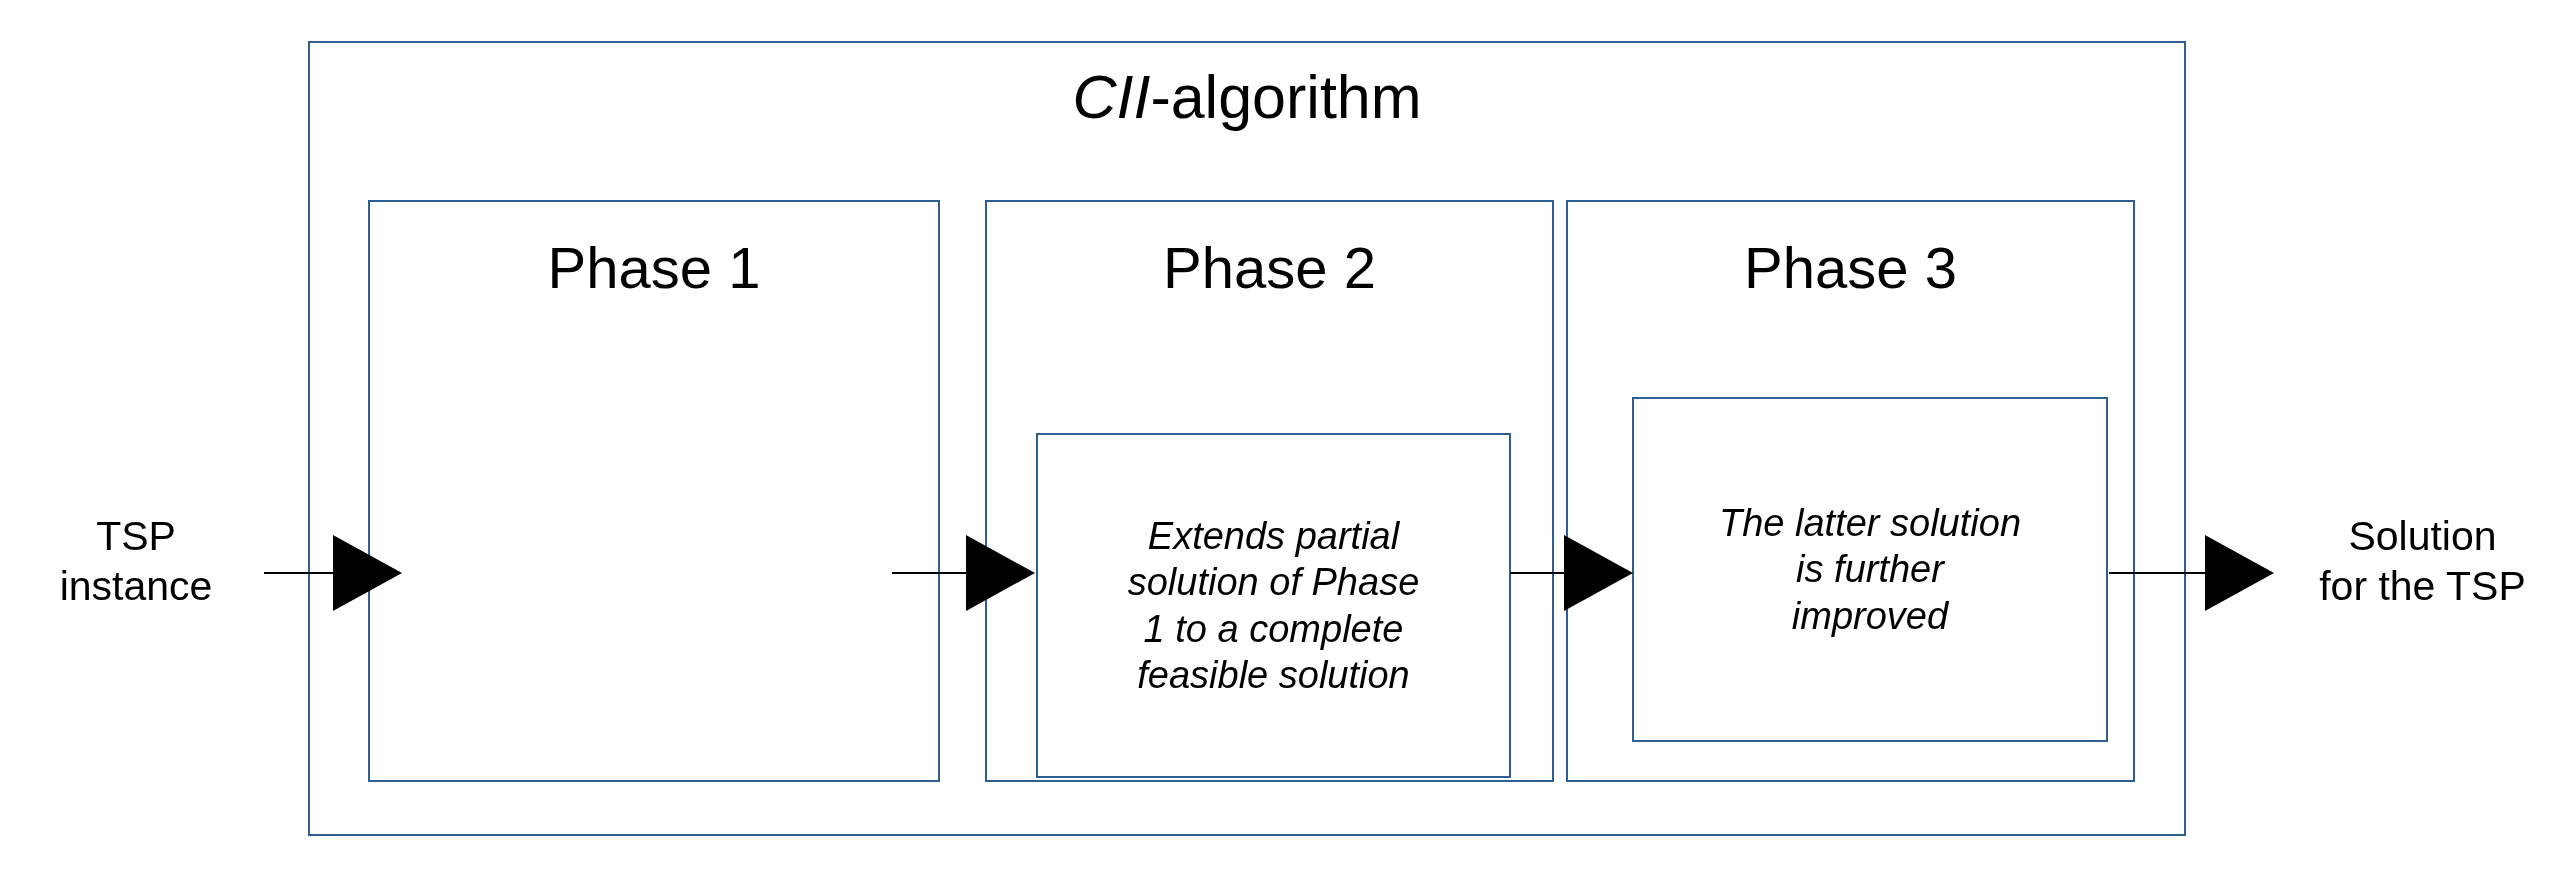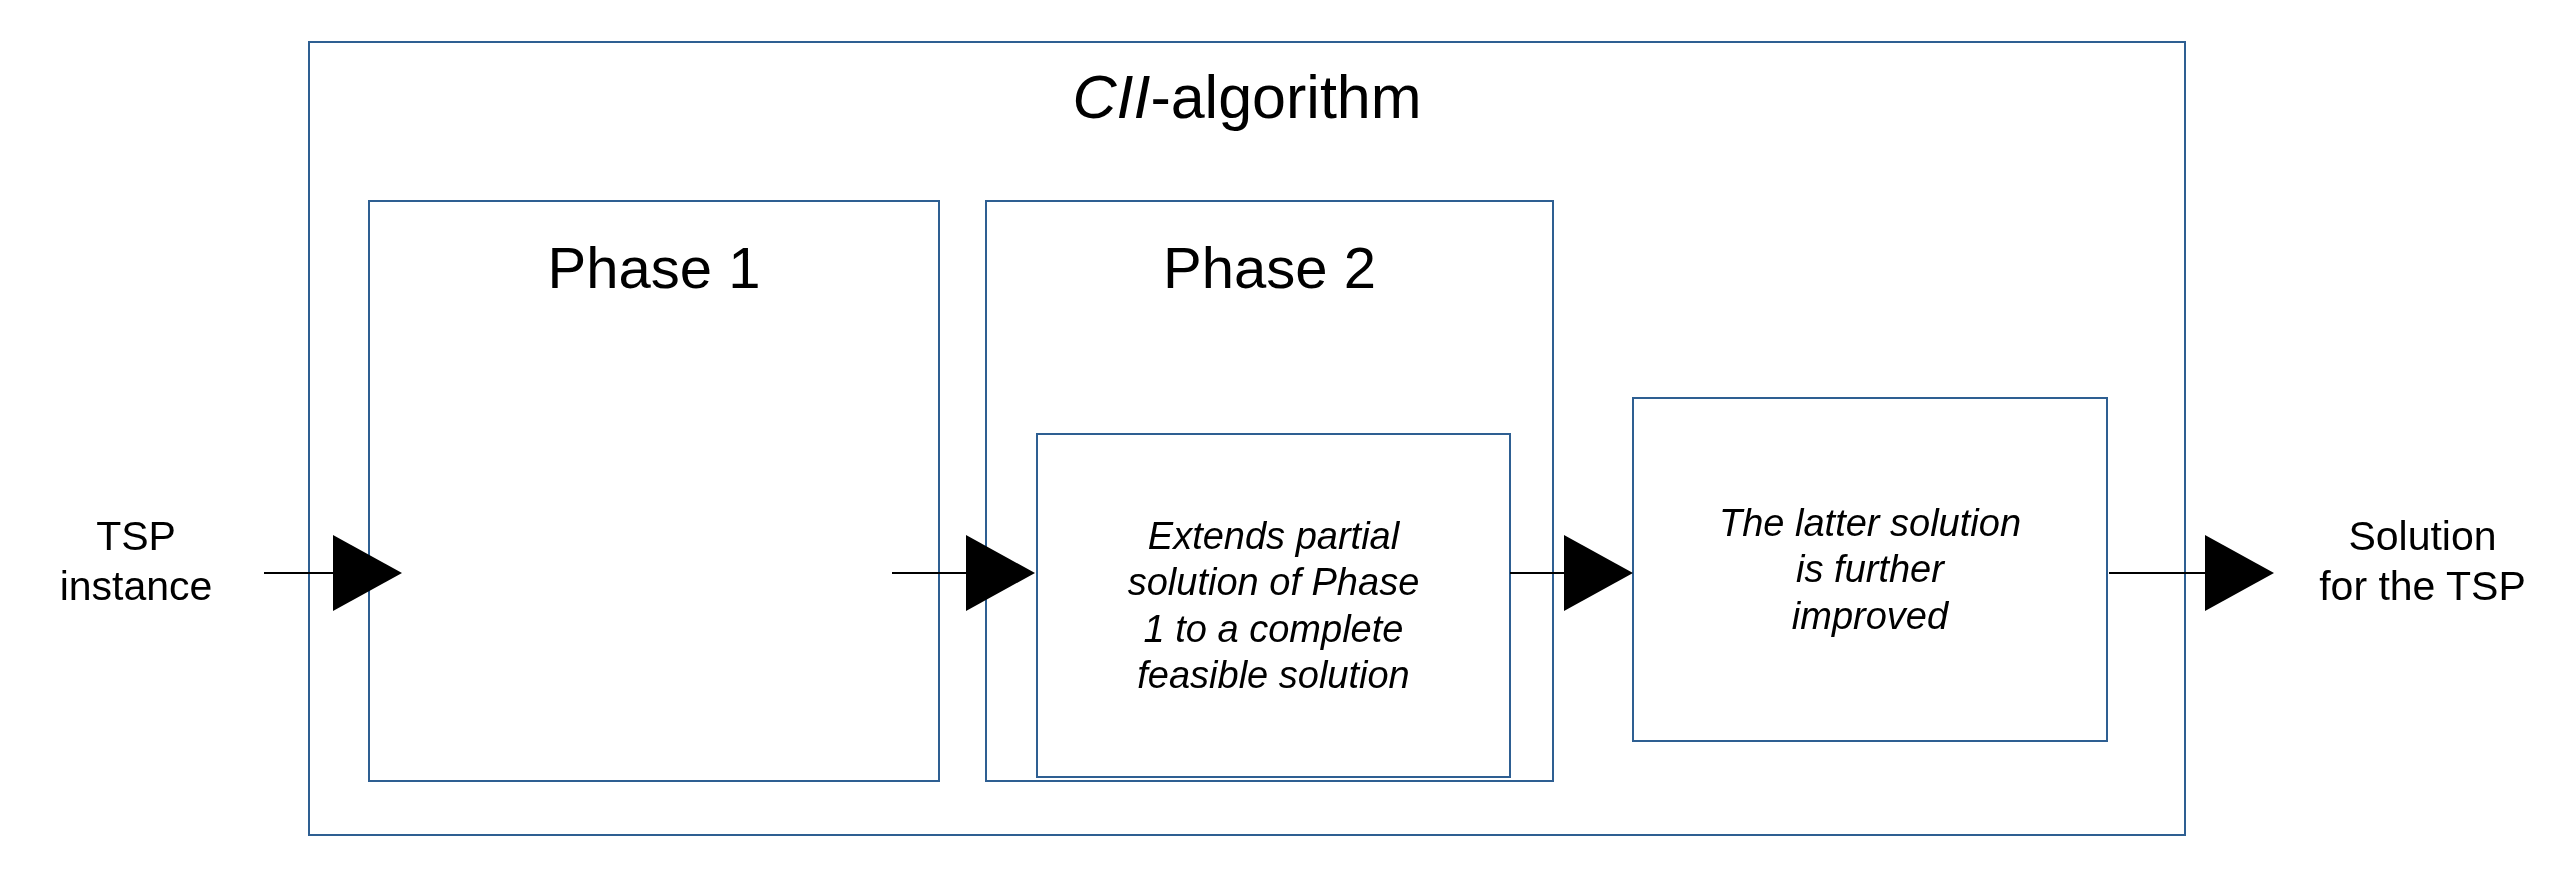--- a/index.html
+++ b/index.html
@@ -149,20 +149,23 @@
   <div class="phase-box" id="phase-box-2">
     <div class="phase-title">Phase 2</div>
   </div>
   <div class="desc-box" id="desc-box-2">
     <div class="desc-text">Extends partial
 solution of Phase
 1 to a complete
 feasible solution</div>
   </div>
 
+  <div class="phase-box" id="phase-box-3">
+    <div class="phase-title">Phase 3</div>
+  </div>
   <div class="desc-box" id="desc-box-3">
     <div class="desc-text">The latter solution
 is further
 improved</div>
   </div>
 
   <div class="edge-label" id="label-input">TSP
 instance</div>
 
   <div class="edge-label" id="label-output">Solution

